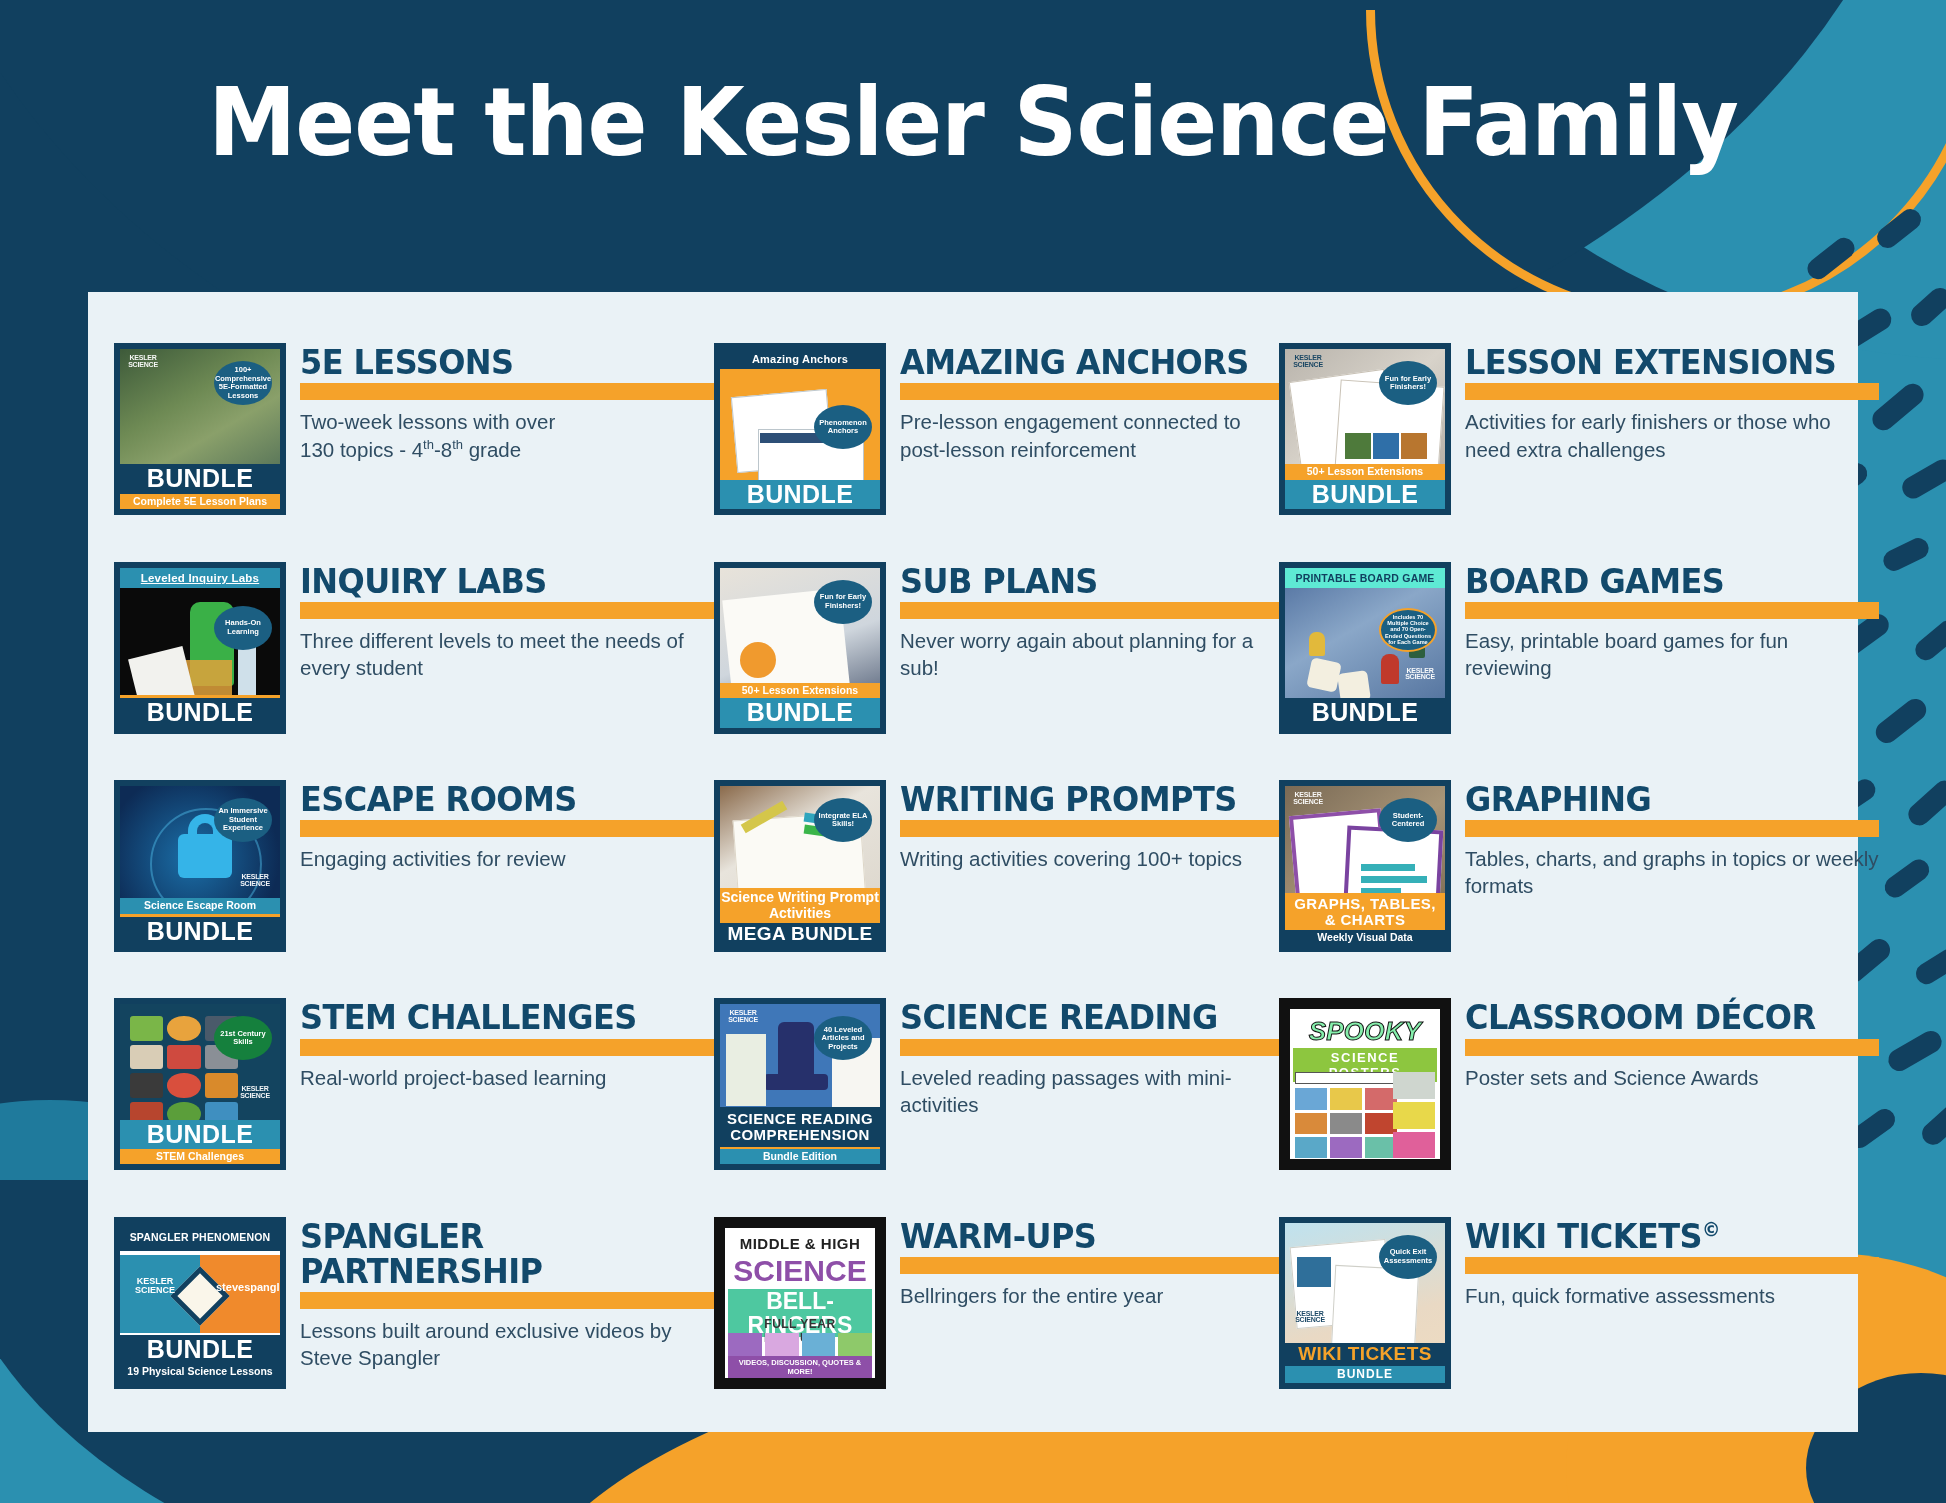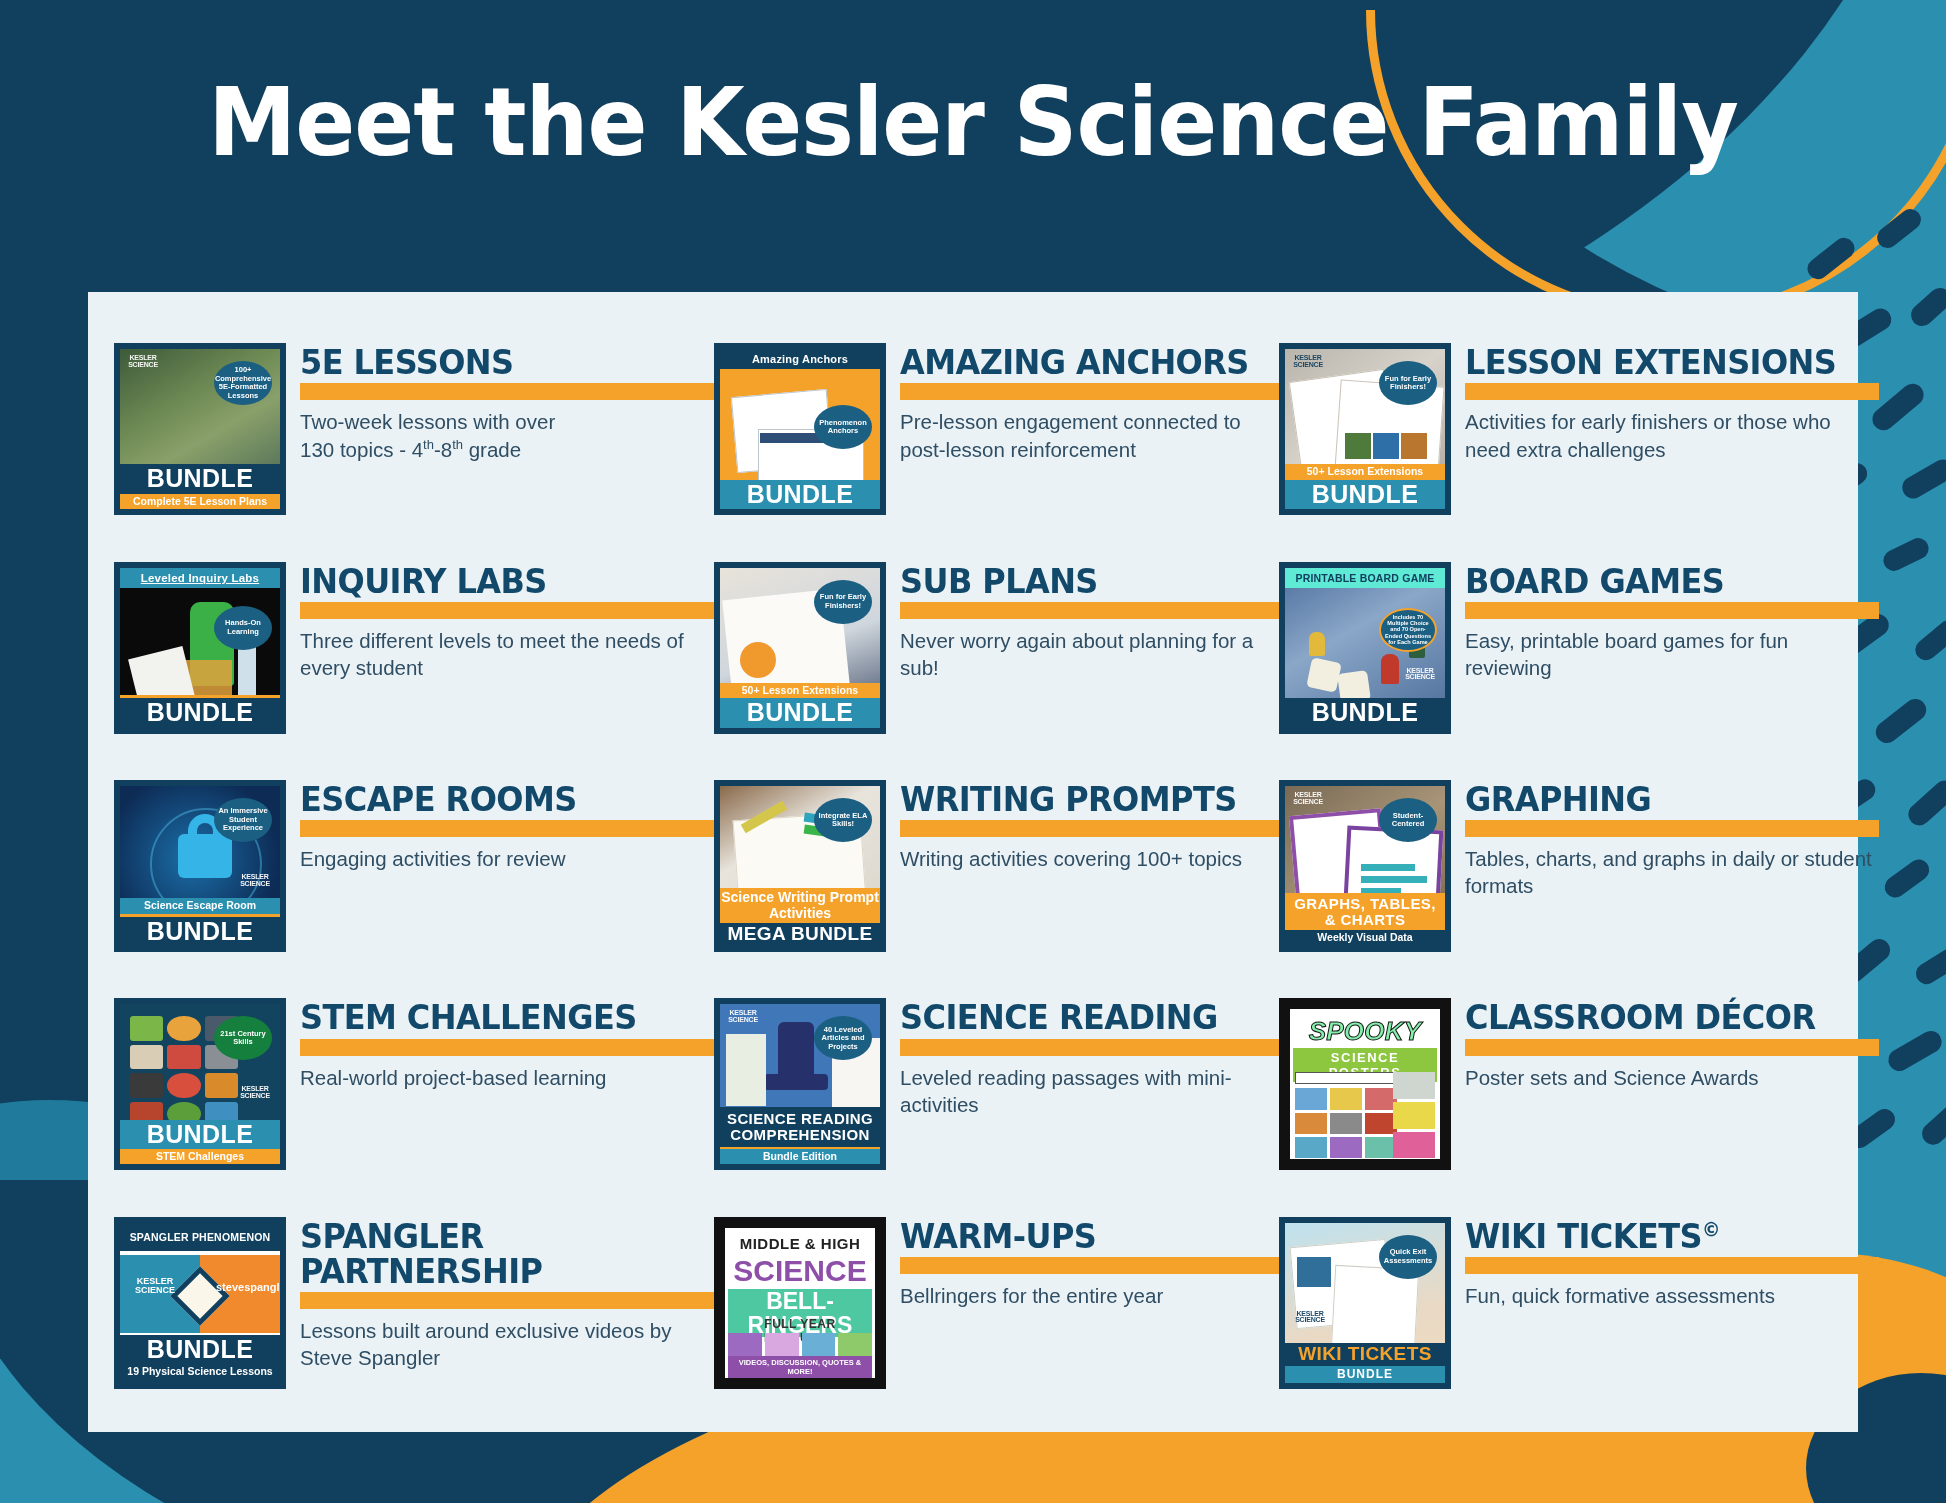--- a/index.html
+++ b/index.html
@@ -487,21 +487,21 @@
             </div>
           <div class="badge">Student-Centered</div>
           <div class="bundlebar">
             <div class="bundle-main xsmall" style="background:#f5a22a;padding:3px 2px;">GRAPHS, TABLES, &amp; CHARTS</div>
             <div class="bundle-sub" style="background:#11405f;">Weekly Visual Data</div>
           </div>
         </div>
         <div class="info">
           <div class="heading">GRAPHING</div>
           <div class="rule"></div>
-          <div class="desc">Tables, charts, and graphs in daily or student formats</div>
+          <div class="desc">Tables, charts, and graphs in topics or weekly formats</div>
         </div>
       </div>
 
       <div class="card">
         <div class="thumb">
           <div class="art art-stem"></div>
           <div style="position:absolute;left:10px;top:12px;width:108px;height:110px;display:grid;grid-template-columns:repeat(3,1fr);grid-template-rows:repeat(4,1fr);gap:4px;">
             <div style="background:#7ab648;border-radius:3px;"></div>
               <div style="background:#e8a33d;border-radius:50%;"></div>
               <div style="background:#4a5a6a;border-radius:3px;"></div>

